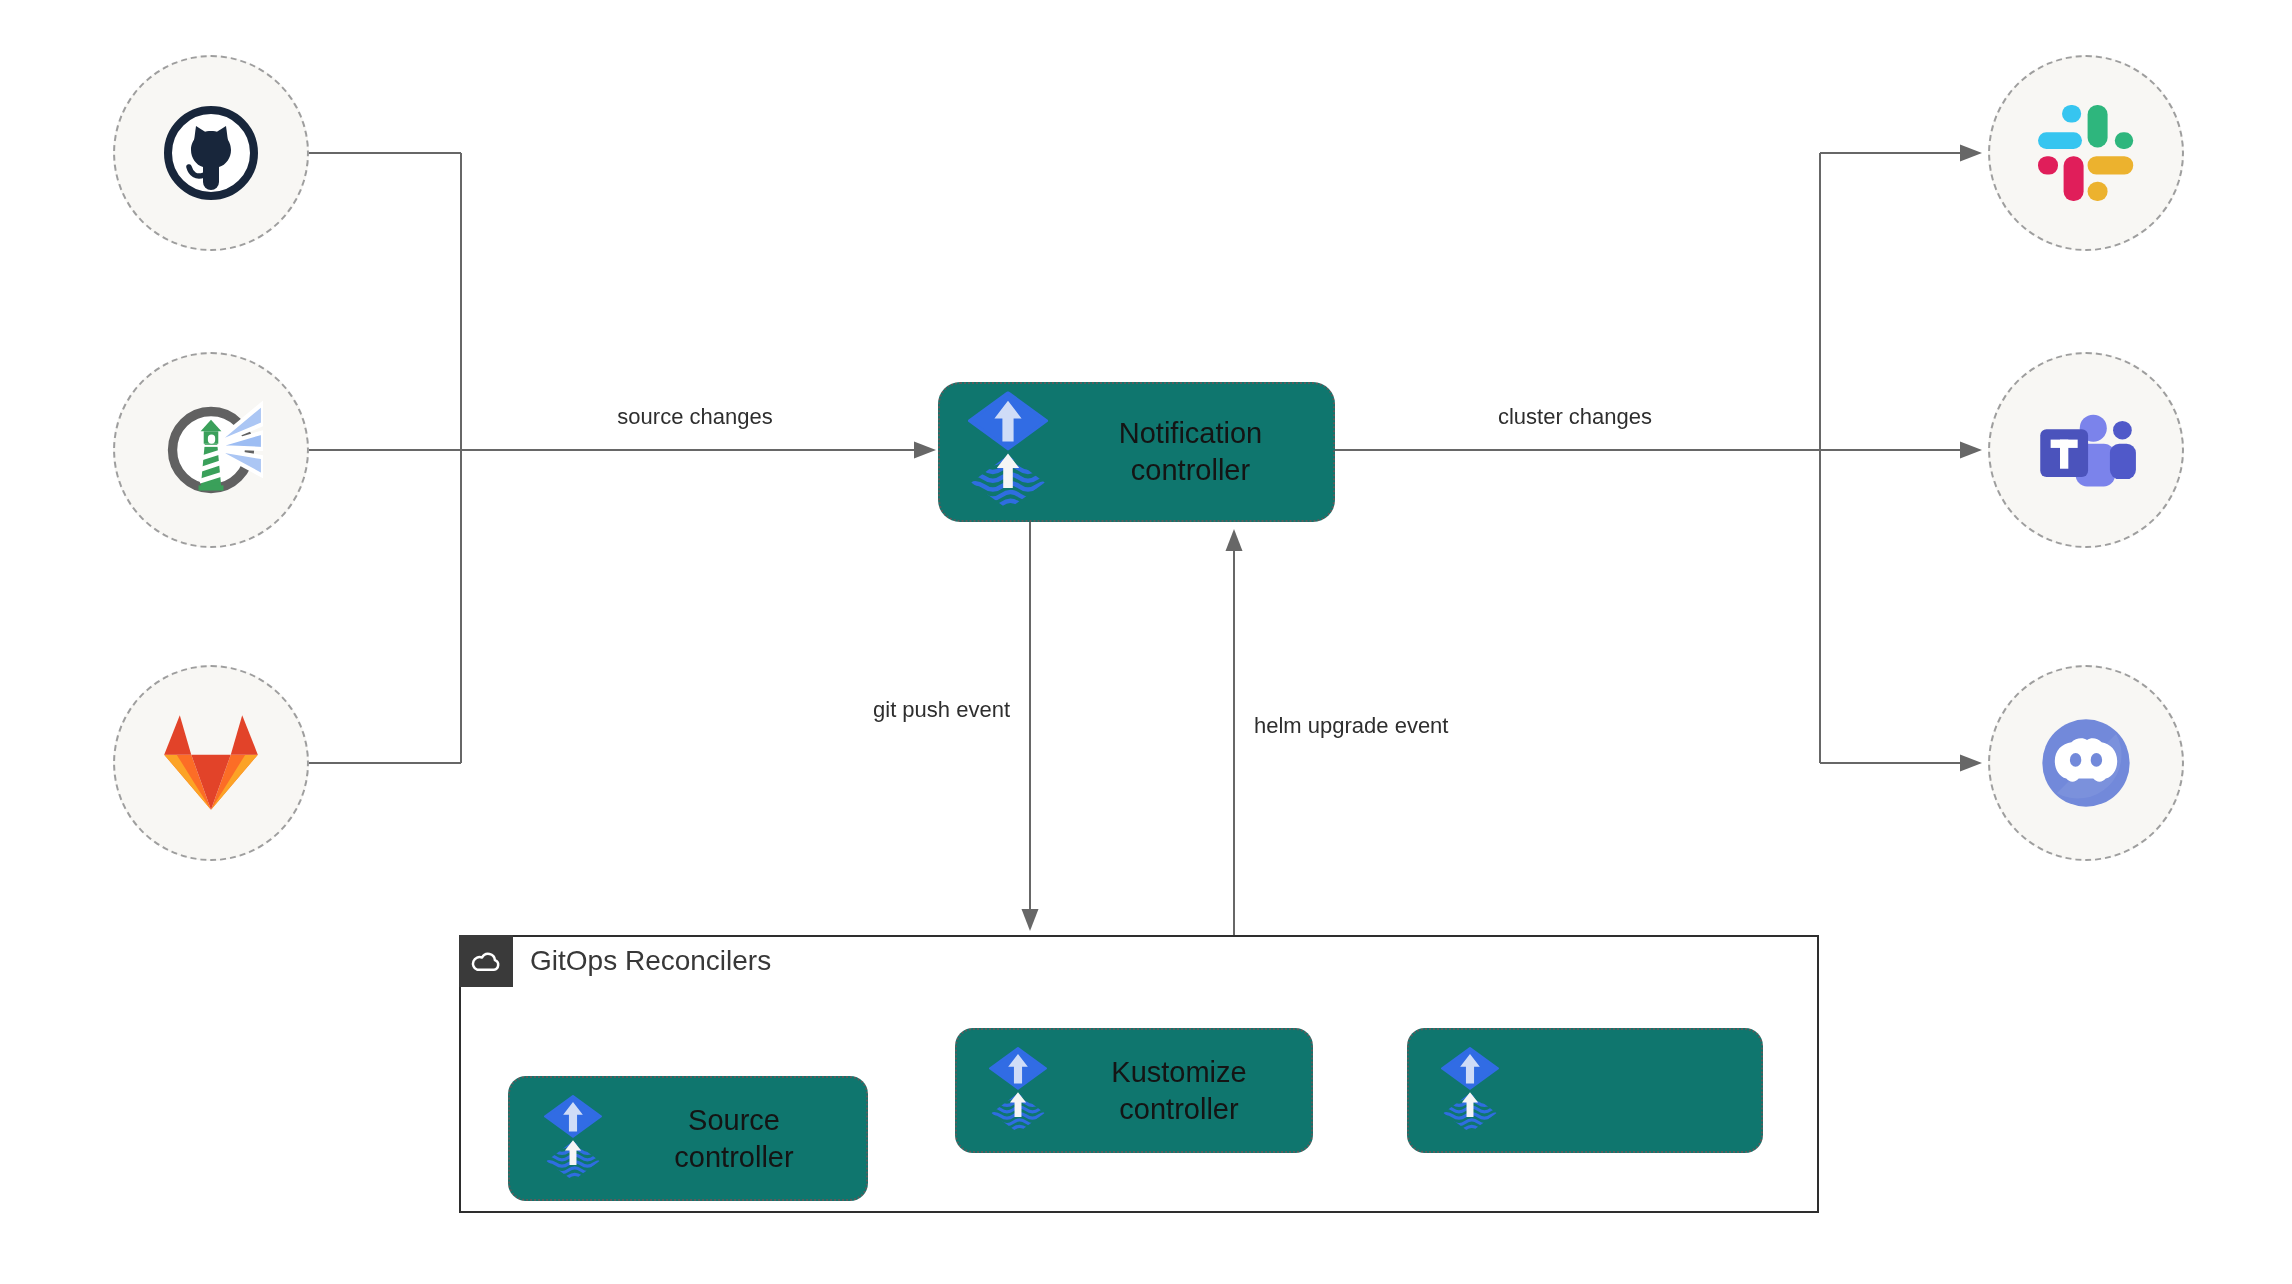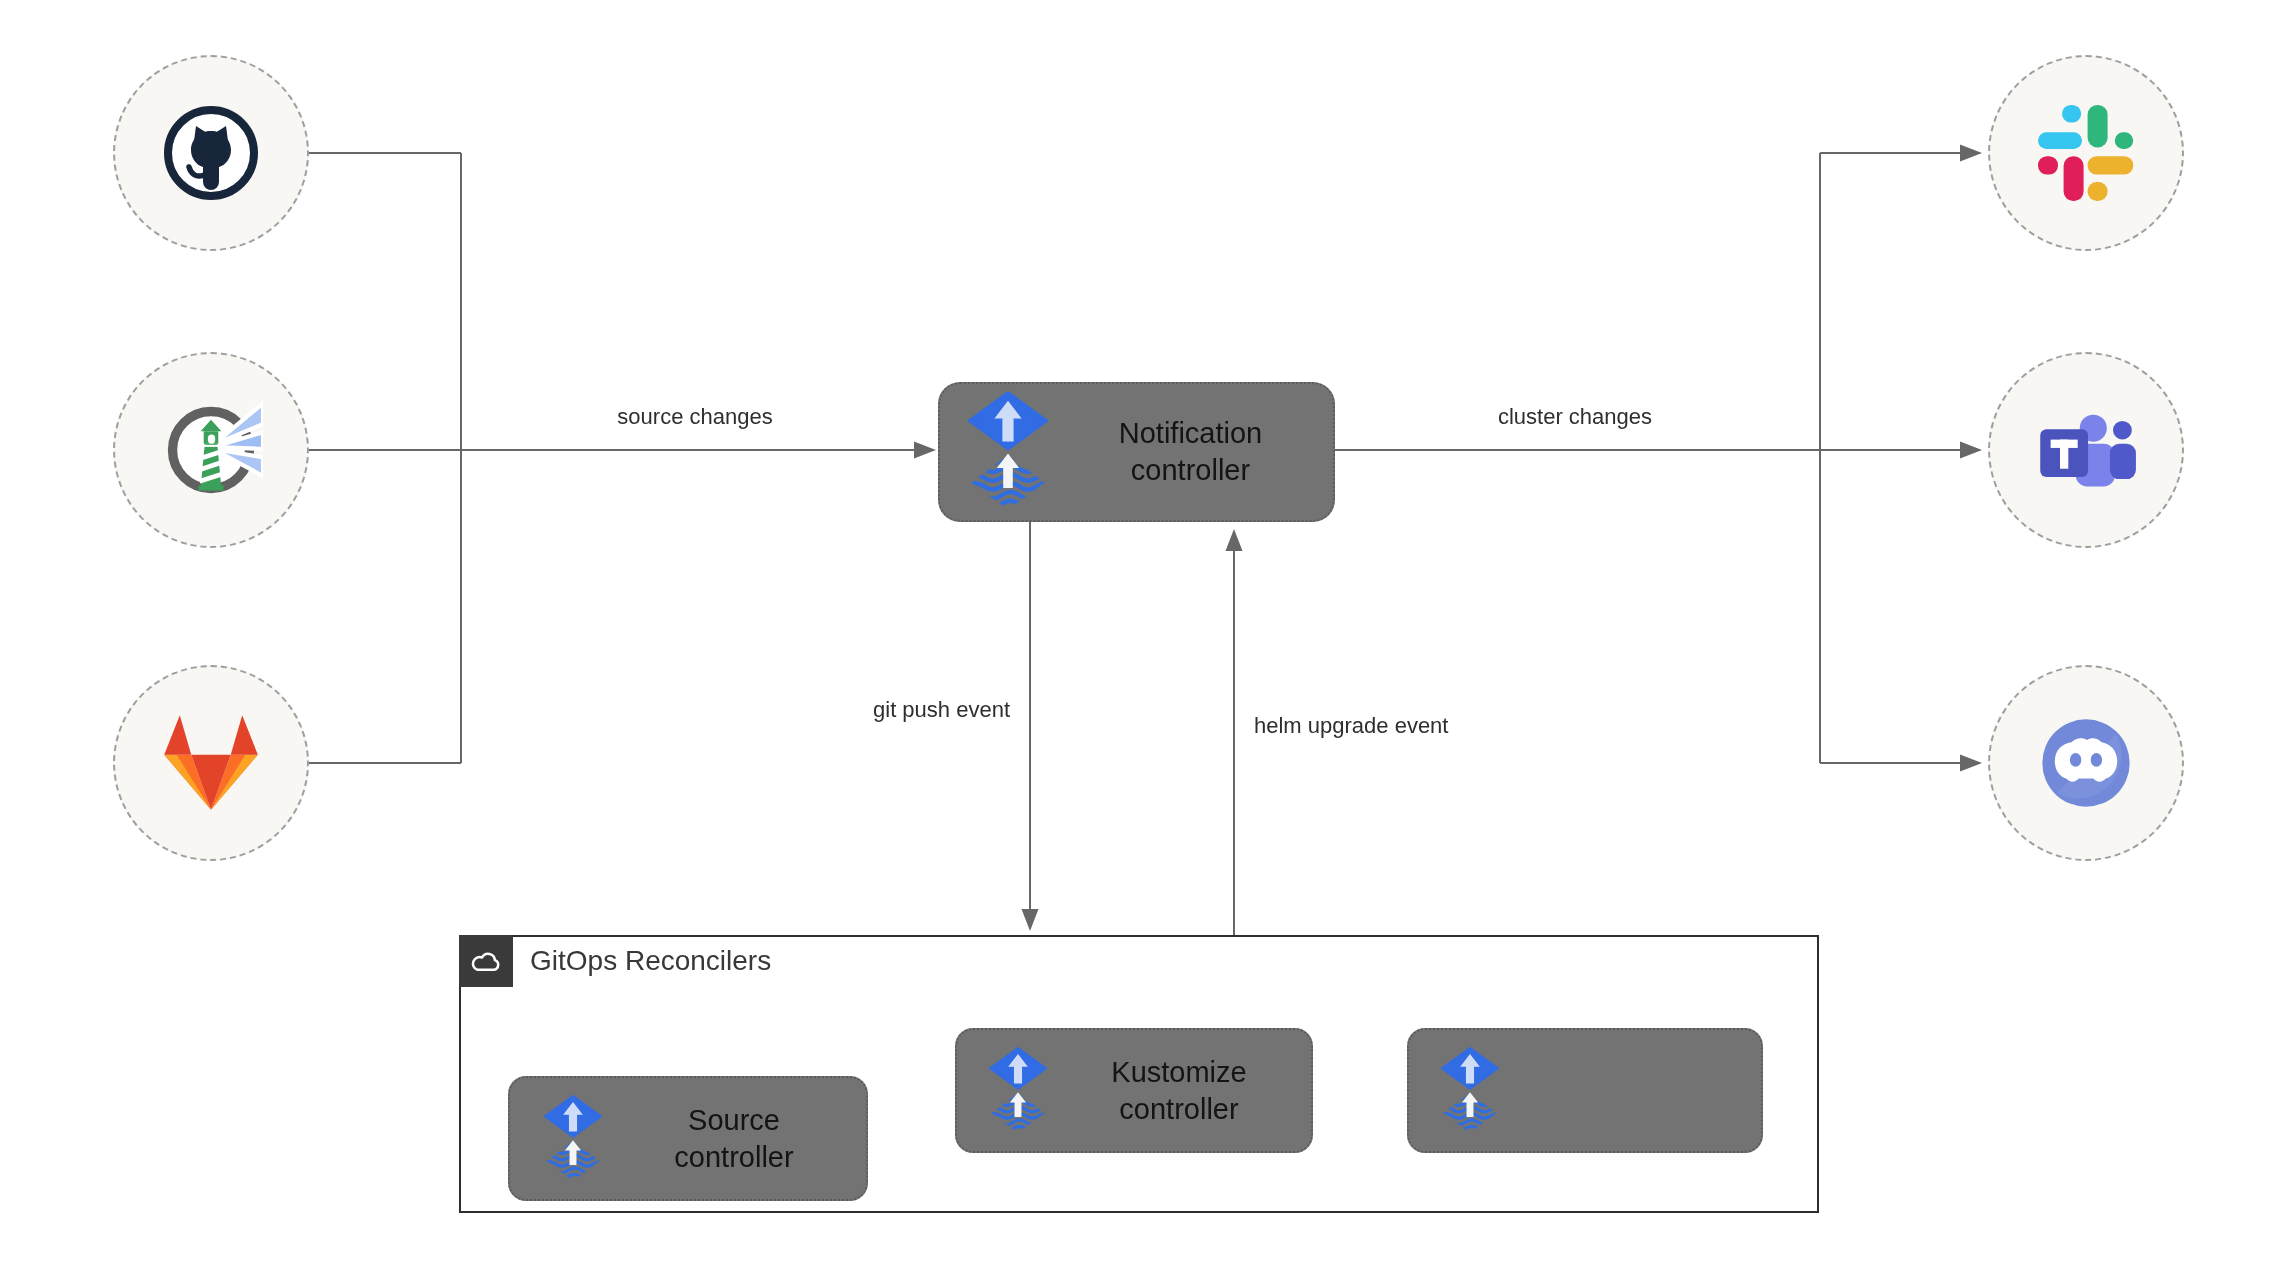--- a/index.html
+++ b/index.html
@@ -10,21 +10,21 @@
   svg.layer{position:absolute;left:0;top:0;}
   
   .node{
     position:absolute;width:196px;height:196px;border-radius:50%;
     background:#f8f7f4;border:2px dashed #9e9e9e;box-sizing:border-box;
     display:flex;align-items:center;justify-content:center;
   }
   .node svg{display:block;}
   
   .cbox{
-    position:absolute;background:#737373;border:2px dotted #5b5b5b;border-radius:18px;
+    position:absolute;background:#0f766e;border:2px dotted #5b5b5b;border-radius:18px;
     box-sizing:border-box;display:flex;align-items:center;
   }
   .cbox .flux{flex:0 0 auto;}
   .cbox .label{
     flex:1;text-align:center;color:#141414;font-size:29px;line-height:37px;
   }
   .cbox .label span{display:inline-block;}
   #box-notification{left:938px;top:382px;width:397px;height:140px;border-radius:22px;padding-left:28px;}
   #box-notification .flux{width:80px;height:122px;}
   #box-notification .label span{max-width:235px;}

